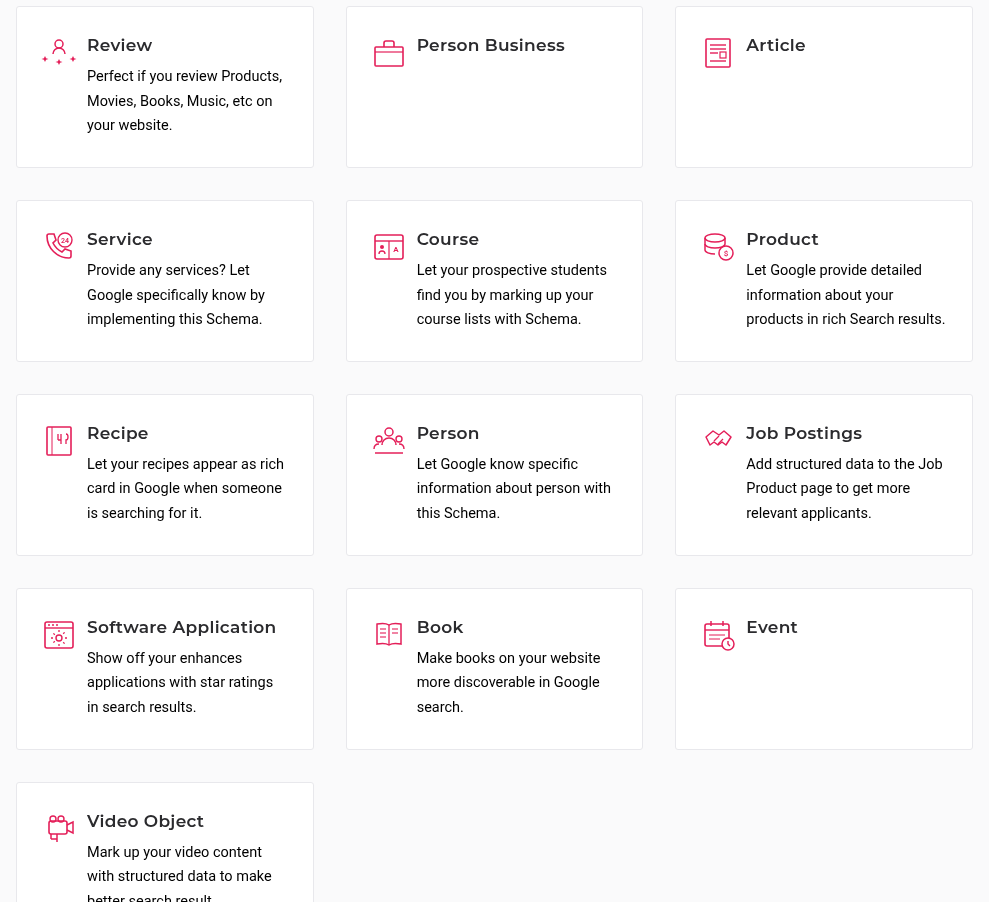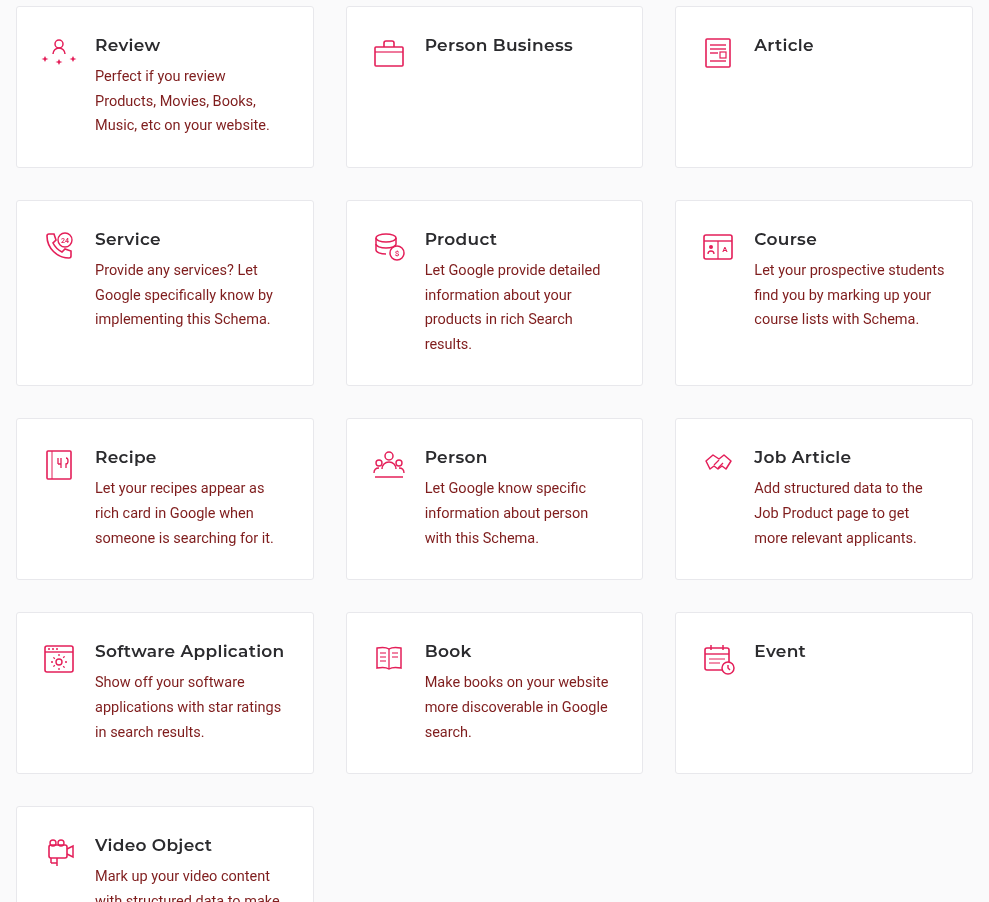--- a/index.html
+++ b/index.html
@@ -13,21 +13,21 @@
       display: grid;
       grid-template-columns: repeat(3, 1fr);
       gap: 32px;
     }
     .card {
       background: #fff;
       border: 1px solid #e8e8ec;
       border-radius: 3px;
       padding: 28px 26px 28px 24px;
       display: flex;
-      gap: 18px;
+      gap: 10px;
       align-items: flex-start;
     }
     .card-icon {
       flex-shrink: 0;
       width: 36px;
       height: 36px;
       color: #e41f59;
     }
     .card-icon svg { width: 36px; height: 36px; }
     .card-body { flex: 1; }
@@ -35,21 +35,21 @@
       font-family: Montserrat, -apple-system, BlinkMacSystemFont, sans-serif;
       font-weight: 600;
       font-size: 17px;
       letter-spacing: 0.3px;
       color: #2b2b2e;
       margin-bottom: 10px;
     }
     .card-desc {
       font-size: 14.5px;
       line-height: 1.7;
-      color: #7f1d1d;
+      color: #000000;
     }
   </style>
 </head>
 <body>
 
 <div class="grid">
     <div class="card">
       <div class="card-icon"><svg viewBox="0 0 36 36">
           <use href="#ico-review-icon"></use>
         </svg></div>
@@ -78,38 +78,38 @@
       <div class="card-icon"><svg viewBox="0 0 36 36">
           <use href="#ico-phone-24-icon"></use>
         </svg></div>
       <div class="card-body">
         <div class="card-title">Service</div>
         <div class="card-desc">Provide any services? Let Google specifically know by implementing this Schema.</div>
       </div>
     </div>
     <div class="card">
       <div class="card-icon"><svg viewBox="0 0 36 36">
+          <use href="#ico-course-icon"></use>
+        </svg></div>
+      <div class="card-body">
+        <div class="card-title">Course</div>
+        <div class="card-desc">Let your prospective students find you by marking up your course lists with Schema.</div>
+      </div>
+    </div>
+    <div class="card">
+      <div class="card-icon"><svg viewBox="0 0 36 36">
           <use href="#ico-coins-icon"></use>
         </svg></div>
       <div class="card-body">
         <div class="card-title">Product</div>
         <div class="card-desc">Let Google provide detailed information about your products in rich Search results.</div>
       </div>
     </div>
     <div class="card">
       <div class="card-icon"><svg viewBox="0 0 36 36">
-          <use href="#ico-course-icon"></use>
-        </svg></div>
-      <div class="card-body">
-        <div class="card-title">Course</div>
-        <div class="card-desc">Let your prospective students find you by marking up your course lists with Schema.</div>
-      </div>
-    </div>
-    <div class="card">
-      <div class="card-icon"><svg viewBox="0 0 36 36">
           <use href="#ico-recipe-icon"></use>
         </svg></div>
       <div class="card-body">
         <div class="card-title">Recipe</div>
         <div class="card-desc">Let your recipes appear as rich card in Google when someone is searching for it.</div>
       </div>
     </div>
     <div class="card">
       <div class="card-icon"><svg viewBox="0 0 36 36">
           <use href="#ico-people-icon"></use>
@@ -117,31 +117,31 @@
       <div class="card-body">
         <div class="card-title">Person</div>
         <div class="card-desc">Let Google know specific information about person with this Schema.</div>
       </div>
     </div>
     <div class="card">
       <div class="card-icon"><svg viewBox="0 0 36 36">
           <use href="#ico-handshake-icon"></use>
         </svg></div>
       <div class="card-body">
-        <div class="card-title">Job Article</div>
+        <div class="card-title">Job Postings</div>
         <div class="card-desc">Add structured data to the Job Product page to get more relevant applicants.</div>
       </div>
     </div>
     <div class="card">
       <div class="card-icon"><svg viewBox="0 0 36 36">
           <use href="#ico-gear-window-icon"></use>
         </svg></div>
       <div class="card-body">
         <div class="card-title">Software Application</div>
-        <div class="card-desc">Show off your software applications with star ratings in search results.</div>
+        <div class="card-desc">Show off your enhances applications with star ratings in search results.</div>
       </div>
     </div>
     <div class="card">
       <div class="card-icon"><svg viewBox="0 0 36 36">
           <use href="#ico-book-icon"></use>
         </svg></div>
       <div class="card-body">
         <div class="card-title">Book</div>
         <div class="card-desc">Make books on your website more discoverable in Google search.</div>
       </div>

